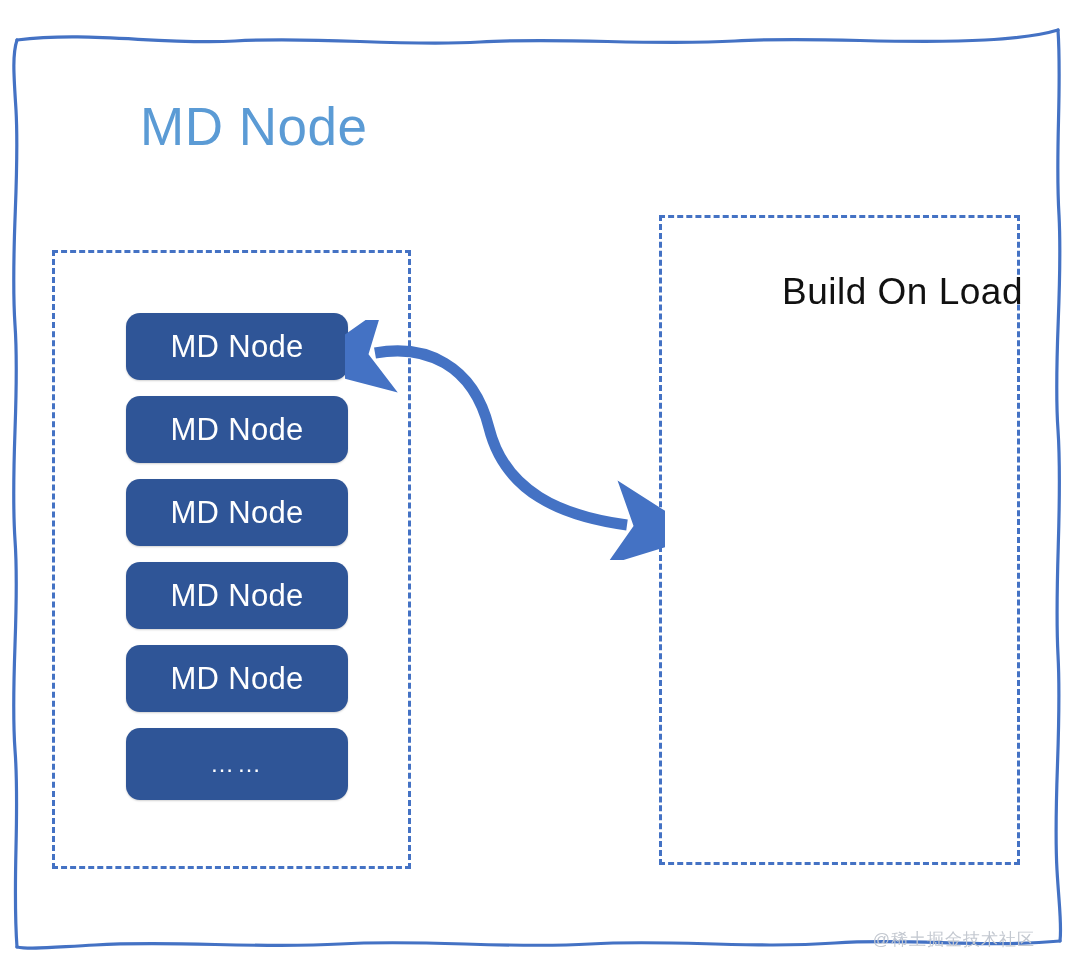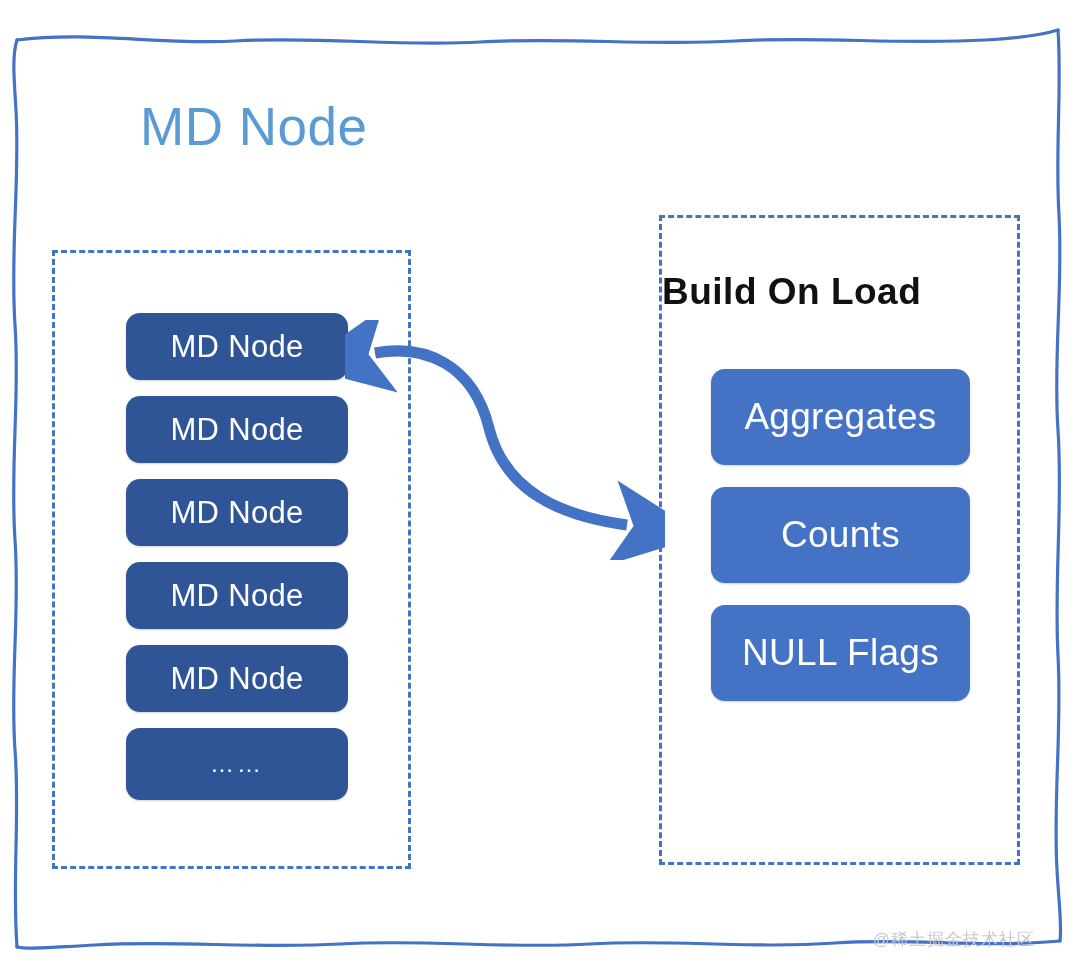--- a/index.html
+++ b/index.html
@@ -83,23 +83,23 @@
     height: 72px;
     font-size: 24px;
     letter-spacing: 3px;
   }
   
   .panel-heading {
     position: absolute;
     left: 0;
     top: 53px;
     width: 361px;
-    text-align: left;
+    text-align: right;
     font-size: 37px;
-    font-weight: bold;
+    font-weight: normal;
     color: #111111;
     letter-spacing: 0.5px;
   }
   .build-list {
     position: absolute;
     left: 49px;
     top: 151px;
     width: 259px;
     display: flex;
     flex-direction: column;
@@ -190,31 +190,20 @@
         <span>MD Node</span>
       </div>
       <div class="node-box ellipsis-box">
         <span>……</span>
       </div>
     </div>
   </div>
 
   <div id="panel-right" class="dashed-panel">
     <div class="panel-heading">Build On Load</div>
-    <div class="build-list">
-      <div class="build-box">
-        <span>Aggregates</span>
-      </div>
-      <div class="build-box">
-        <span>Counts</span>
-      </div>
-      <div class="build-box">
-        <span>NULL Flags</span>
-      </div>
-    </div>
   </div>
 
   <svg id="flow-arrow" viewBox="0 0 320 240" xmlns="http://www.w3.org/2000/svg">
     <defs>
       <marker id="arrow-left-head" markerWidth="9" markerHeight="9" refX="7.2" refY="4.5" orient="auto" markerUnits="strokeWidth">
         <path d="M 8.6,0.6 L 0.2,4.5 L 8.6,8.4 L 6.6,4.5 Z" fill="#4472c4"></path>
       </marker>
       <marker id="arrow-right-head" markerWidth="9" markerHeight="9" refX="1.8" refY="4.5" orient="auto" markerUnits="strokeWidth">
         <path d="M 0.4,0.6 L 8.8,4.5 L 0.4,8.4 L 2.4,4.5 Z" fill="#4472c4"></path>
       </marker>

